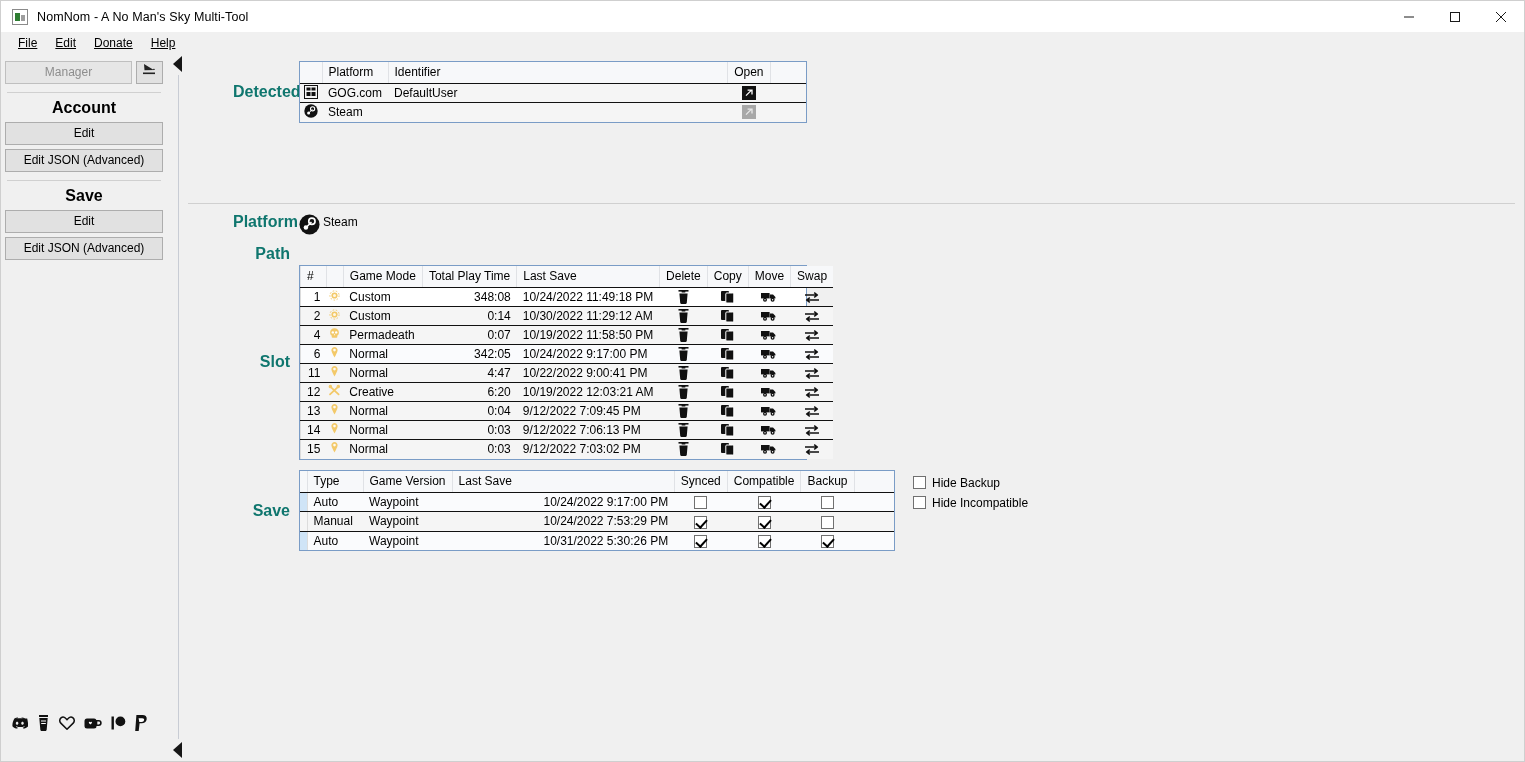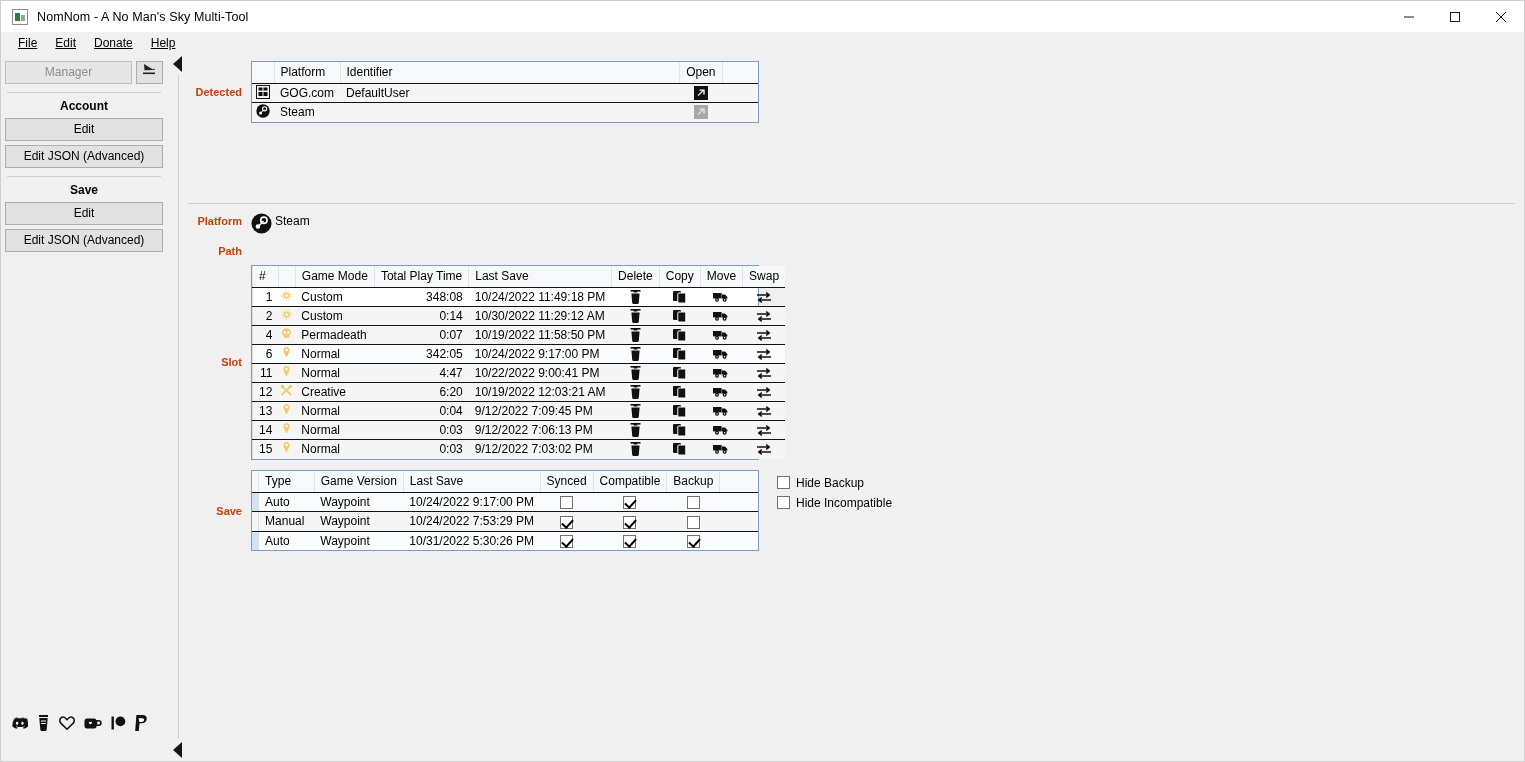--- a/index.html
+++ b/index.html
@@ -90,21 +90,21 @@
     padding:0 4px; white-space:nowrap;
     overflow:hidden;
   }
   .btn.disabled { color:#8d8d8d; background:#e6e6e6; border-color:#bfbfbf; }
   .btn.flex1 { flex:1; }
   .btn.icon-btn { width:27px; display:flex; align-items:center; justify-content:center; }
   .sep {
     height:1px; background:#d0d0d0; margin:8px 2px 4px 2px;
   }
   .group-head {
-    text-align:center; font-weight:bold; font-size:12px;
+    text-align:center; font-weight:bold; font-size:16px;
     padding: 2px 0 5px 0; color:#000;
   }
   .stack { display:flex; flex-direction:column; gap:4px; }
   .social {
     position:absolute; left:10px; bottom:30px;
     display:flex; align-items:center; gap:9px;
   }
   .social span { display:block; line-height:0; }
 
   
@@ -128,22 +128,23 @@
   .splitter .arrow.bot { bottom:3px; }
 
   
   .content {
     flex:1; position:relative; padding-top:0;
     min-width:0;
   }
   .row-block { display:flex; align-items:center; }
   .side-label {
     width: 66px; flex:none; text-align:right;
-    font-weight:bold; font-size:11px; padding-right:9px;
-    color:#c2410c;
+    font-weight:bold; font-size:16px; padding-right:9px;
+    color:#0f766e;
+    margin-left:48px;
   }
 
   
   .grid {
     border:1px solid #7a9cc6;
     background:#fff;
     font-size:12px;
     border-collapse:collapse;
   }
   .grid table { border-collapse:collapse; width:100%; }
@@ -176,21 +177,21 @@
     width:7px; padding:0;
     border-right:1px solid #dcdcdc;
     background:#fff;
   }
   .grid th.selmark { width:7px; padding:0; background:#f7f8fa; border-right:1px solid #e0e2e6;}
   .grid tr.selrow td.selmark { background:#cfe4f7; }
   .grid td.icocell { width:22px; padding:0 2px; text-align:center; }
 
   .detected-grid { width: 508px; }
   .slot-grid { width: 508px; }
-  .save-grid { width: 508px; }
+  .save-grid { width: 596px; }
 
   .act { cursor:default; line-height:0; }
   .act svg { display:block; margin:0 auto; }
 
   
   .cb {
     display:inline-block; width:13px; height:13px;
     border:1px solid #707070; background:#fff;
     position:relative; vertical-align:middle;
   }

